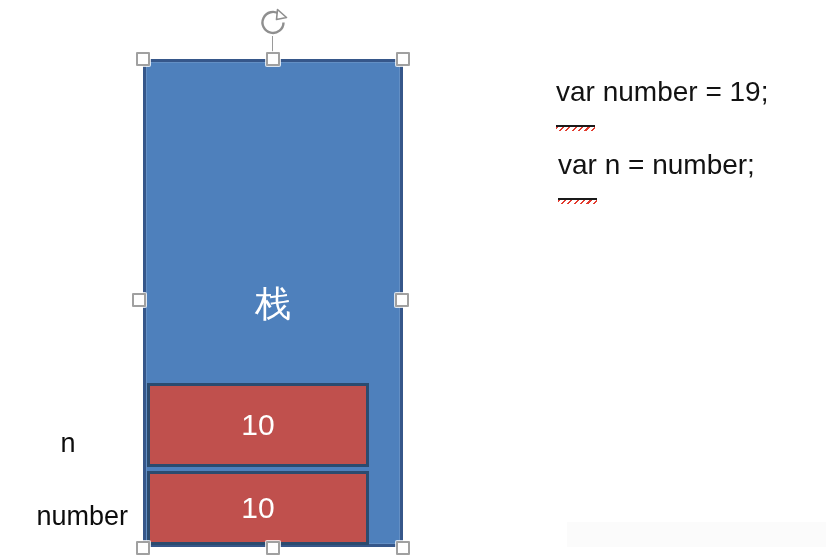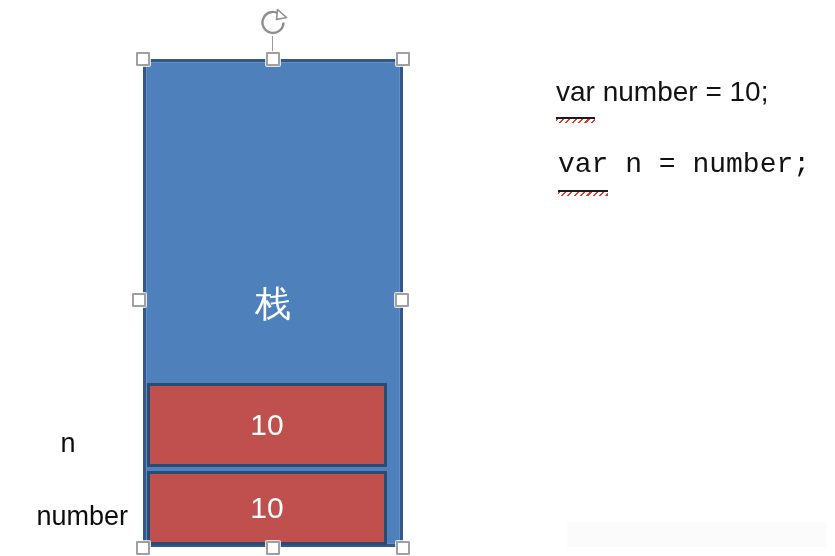--- a/index.html
+++ b/index.html
@@ -28,21 +28,21 @@
     color: #ffffff;
     font-size: 36px;
     line-height: 40px;
     font-family: "DejaVu Sans", sans-serif;
   }
 
   
   .slot {
     position: absolute;
     left: 147px;
-    width: 240px;
+    width: 222px;
     background: #C0504D;
     border: 3px solid #2B4B6F;
     display: flex; align-items: center; justify-content: center;
   }
   .slot-n      { top: 383px; height: 84px; }
   .slot-number { top: 471px; height: 74px; }
   .slot-value {
     color: #ffffff;
     font-size: 30px;
   }
@@ -59,25 +59,25 @@
   .label-number { top: 501px; text-align: right; }
 
   
   .code-line {
     position: absolute;
     color: #121212;
     font-size: 28px;
     white-space: pre;
   }
   .code-line-1 { left: 556px; top: 76px; }
-  .code-line-2 { left: 558px; top: 149px; font-family: Liberation Mono, monospace; }
+  .code-line-2 { left: 558px; top: 149px; }
   .kw {
     position: relative;
     border-bottom: 2px solid #1a1a1a;
-    padding-bottom: 10px;
+    padding-bottom: 18px;
   }
   .kw::after {
     content: "";
     position: absolute;
     left: 0; right: 0; bottom: -6px; height: 4px;
     background-image: repeating-linear-gradient(
       135deg, #E23B2E 0px, #E23B2E 1.6px, transparent 1.6px, transparent 4.5px);
   }
   .code-rest { white-space: pre; }
 
@@ -132,21 +132,21 @@
   <div class="slot slot-n">
     <span class="slot-value">10</span>
   </div>
   <div class="slot slot-number">
     <span class="slot-value">10</span>
   </div>
 
   <div class="side-label label-n">n</div>
   <div class="side-label label-number">number</div>
 
-  <div class="code-line code-line-1"><span class="kw">var</span><span class="code-rest"> number = 10;</span></div>
+  <div class="code-line code-line-1"><span class="kw">var</span><span class="code-rest"> number = 19;</span></div>
   <div class="code-line code-line-2"><span class="kw">var</span><span class="code-rest"> n = number;</span></div>
 
   <div class="rotate-stem"></div>
   <div class="rotate-grip">
     <svg width="36" height="34" viewBox="0 0 36 34">
       <path d="M 24.5 6.2 A 10.5 10.5 0 1 0 28.5 14.5" fill="none" stroke="#8F8F8F" stroke-width="2.4"></path>
       <path d="M 22.5 1.5 L 31.5 9.5 L 21.5 11.5 Z" fill="#ffffff" stroke="#8F8F8F" stroke-width="1.6" stroke-linejoin="round"></path>
     </svg>
   </div>
 

